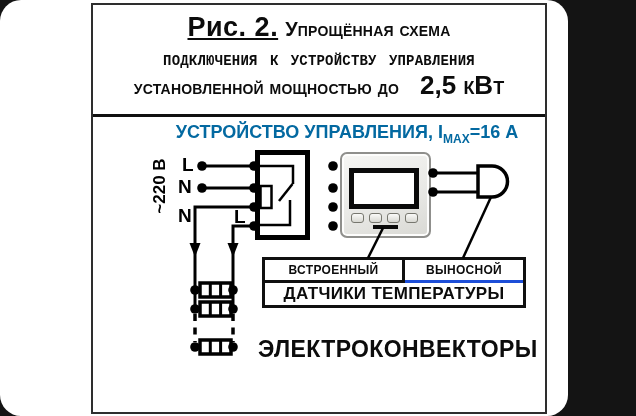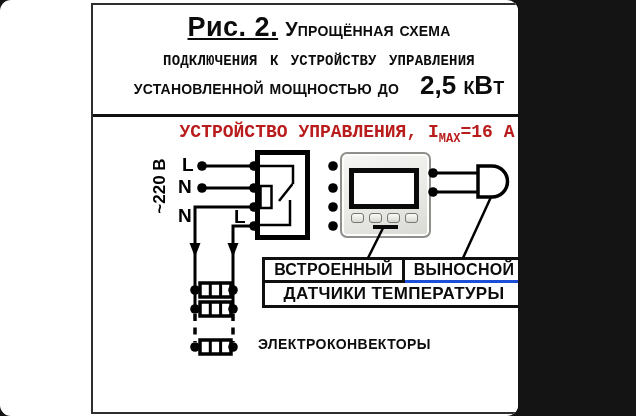--- a/index.html
+++ b/index.html
@@ -1,38 +1,38 @@
 <!DOCTYPE html>
 <html><head>
 <meta charset="utf-8">
 <style>
   * { margin:0; padding:0; box-sizing:border-box; }
   html,body { background:#141414; }
   body { width:636px; height:416px; font-family:"Liberation Sans", sans-serif; }
-  .page { position:relative; width:518px; height:416px; background:#ffffff;
-          border-radius:11px; overflow:hidden; }
+  .page { position:relative; width:568px; height:416px; background:#ffffff;
+          border-radius:21px; overflow:hidden; }
 
   
   .figure-border { position:absolute; left:91px; top:3px; width:456px; height:411px;
                    border:2px solid #2e2e2e; background:#fff; }
   .title-box { position:absolute; left:93px; top:5px; width:452px; height:112px;
                border-bottom:3px solid #101010; text-align:center; padding-top:6px;
                color:#0c0c0c; white-space:nowrap; }
   .t1 { line-height:32px; }
   .fig-num { font-size:27px; font-weight:bold; text-decoration:underline; letter-spacing:.5px; }
   .sc { font-variant:small-caps; font-weight:bold; font-size:20px; letter-spacing:.2px; }
   .t1 .sc { margin-left:7px; }
   .tl { line-height:25px;font-family:Liberation Mono, monospace; }
   .t4 { line-height:27px; }
   .power { font-size:26px; margin-left:21px; letter-spacing:0; }
 
   
   .cu-header { position:absolute; left:91px; top:122px; width:456px; padding-left:56px;
-               text-align:center; font-size:18px; font-weight:bold; color:#b91c1c;
-               white-space:nowrap;font-family:Liberation Mono, monospace; }
+               text-align:center; font-size:18px; font-weight:bold; color:#0369a1;
+               white-space:nowrap; }
   .cu-header sub { font-size:12px; font-weight:bold; }
 
   
   .wl { position:absolute; font-weight:bold; font-size:19px; color:#000; line-height:19px; }
   .v220 { position:absolute; left:130px; top:176px; width:60px; height:20px;
           font-weight:bold; font-size:17px; color:#000; text-align:center;
           transform:rotate(-90deg); white-space:nowrap; }
 
   
   .thermostat { position:absolute; left:340px; top:152px; width:91px; height:86px;
@@ -45,27 +45,27 @@
           border-radius:3px; background:linear-gradient(#fafaf8,#d8d8d2); }
   .tbtn.b1{left:9px;} .tbtn.b2{left:27px;} .tbtn.b3{left:45px;} .tbtn.b4{left:63px;}
   .t-bar { position:absolute; left:31px; top:71px; width:25px; height:4px; background:#0a0a0a; }
 
   
   .sensors-table { position:absolute; left:262px; top:257px; width:264px; height:51px;
                    border:3px solid #101010; background:#fff; display:grid;
                    grid-template-columns:140px 1fr; grid-template-rows:1fr 1fr;
                    color:#0c0c0c; }
   .s-cell { display:flex; align-items:center; justify-content:center;
-            font-weight:bold; font-size:16px; letter-spacing:.3px; white-space:nowrap; }
+            font-weight:bold; font-size:12px; letter-spacing:.3px; white-space:nowrap; }
   .s-bi { border-right:3px solid #101010; border-bottom:3px solid #101010; }
   .s-re { border-bottom:3px solid #1d4ed8; }
   .s-cap { grid-column:1 / span 2; font-size:17px; }
 
   .load-caption { position:absolute; left:258px; top:336px; font-weight:bold;
-                  font-size:14px; letter-spacing:.4px; color:#0c0c0c; white-space:nowrap; }
+                  font-size:23px; letter-spacing:.4px; color:#0c0c0c; white-space:nowrap; }
 
   
   .schem { position:absolute; left:0; top:0; width:636px; height:416px; pointer-events:none; }
 </style>
 </head>
 <body>
 
 <div class="page">
 
   <div class="figure-border"></div>

